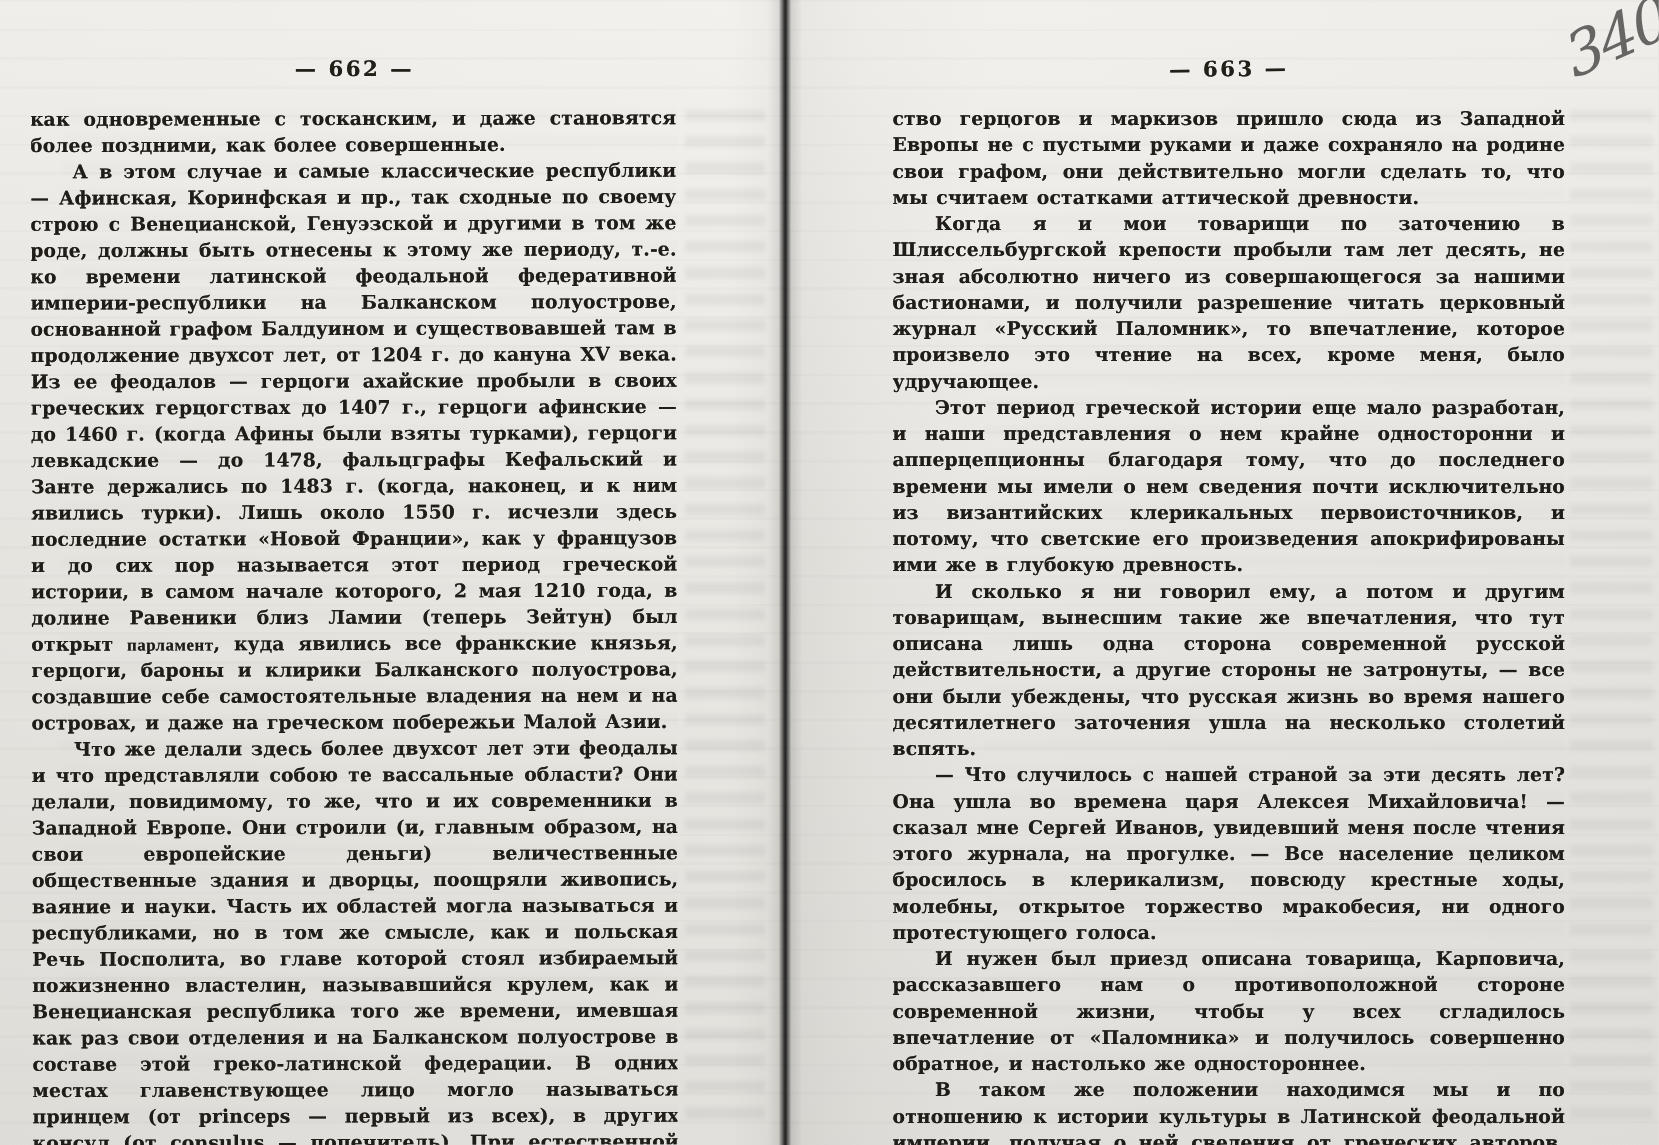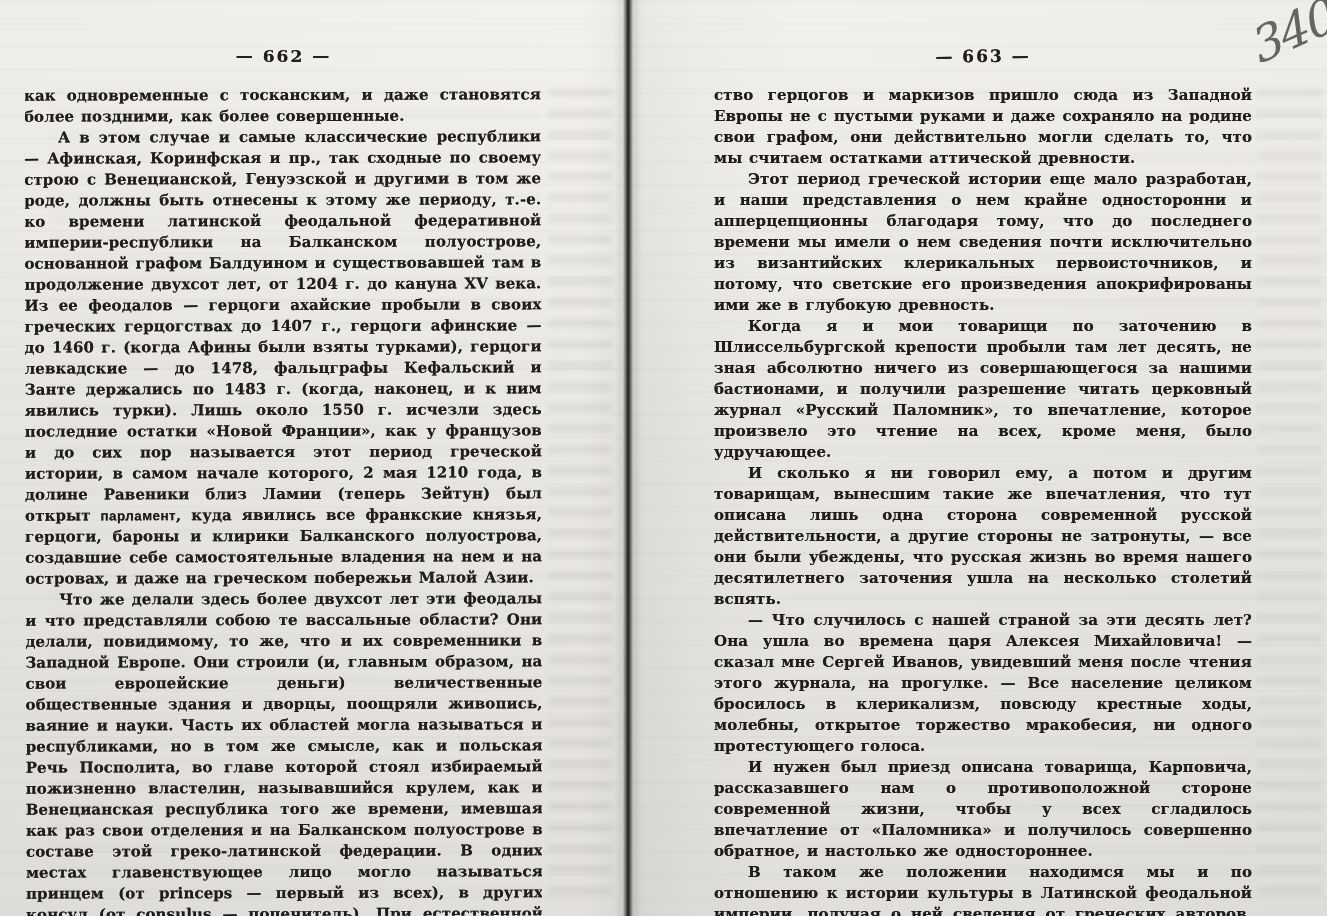--- a/index.html
+++ b/index.html
@@ -47,21 +47,21 @@
     text-align:justify; color:#201d18;
     font-size:15px; font-weight:bold; line-height:21px;
     word-spacing:1.5px; letter-spacing:0.1px;
     text-shadow:0 0 0.5px rgba(32,29,24,0.7);
     overflow:hidden;
   }
   .page-left .page-body { transform:rotate(-0.15deg); }
   p.para { margin:0; text-indent:34px; }
   p.para.no-indent { text-indent:0; }
   .bold-term {
-    font-family:Liberation Sans, sans-serif;
+    font-family:Liberation Serif, serif;
     font-weight:bold; font-size:13.5px; letter-spacing:0.4px;
   }
 
   
   .ghost {
     position:absolute; pointer-events:none; z-index:1;
     background: repeating-linear-gradient(180deg,
       rgba(105,103,106,0.16) 0px, rgba(105,103,106,0.16) 9px,
       rgba(0,0,0,0) 9px, rgba(0,0,0,0) 21px);
     filter: blur(2.2px);
@@ -100,22 +100,22 @@
   <div class="gutter"></div>
 
   <div class="page page-right">
     <div class="ghost margin-right-page"></div>
     <div class="handwritten">340</div>
     <div class="text-col">
       <div class="ghost under-text"></div>
       <div class="page-head">— 663 —</div>
       <div class="page-body">
           <p class="para no-indent"><span>ство герцогов и маркизов пришло сюда из Западной Европы не с пустыми руками и даже сохраняло на родине свои графом, они действительно могли сделать то, что мы считаем остатками аттической древности.</span></p>
+          <p class="para"><span>Когда я и мои товарищи по заточению в Шлиссельбургской крепости пробыли там лет десять, не зная абсолютно ничего из совершающегося за нашими бастионами, и получили разрешение читать церковный журнал «Русский Паломник», то впечатление, которое произвело это чтение на всех, кроме меня, было удручающее.</span></p>
           <p class="para"><span>Этот период греческой истории еще мало разработан, и наши представления о нем крайне односторонни и апперцепционны благодаря тому, что до последнего времени мы имели о нем сведения почти исключительно из византийских клерикальных первоисточников, и потому, что светские его произведения апокрифированы ими же в глубокую древность.</span></p>
-          <p class="para"><span>Когда я и мои товарищи по заточению в Шлиссельбургской крепости пробыли там лет десять, не зная абсолютно ничего из совершающегося за нашими бастионами, и получили разрешение читать церковный журнал «Русский Паломник», то впечатление, которое произвело это чтение на всех, кроме меня, было удручающее.</span></p>
           <p class="para"><span>И сколько я ни говорил ему, а потом и другим товарищам, вынесшим такие же впечатления, что тут описана лишь одна сторона современной русской действительности, а другие стороны не затронуты, — все они были убеждены, что русская жизнь во время нашего десятилетнего заточения ушла на несколько столетий вспять.</span></p>
           <p class="para"><span>— Что случилось с нашей страной за эти десять лет? Она ушла во времена царя Алексея Михайловича! — сказал мне Сергей Иванов, увидевший меня после чтения этого журнала, на прогулке. — Все население целиком бросилось в клерикализм, повсюду крестные ходы, молебны, открытое торжество мракобесия, ни одного протестующего голоса.</span></p>
           <p class="para"><span>И нужен был приезд описана товарища, Карповича, рассказавшего нам о противоположной стороне современной жизни, чтобы у всех сгладилось впечатление от «Паломника» и получилось совершенно обратное, и настолько же одностороннее.</span></p>
           <p class="para"><span>В таком же положении находимся мы и по отношению к истории культуры в Латинской феодальной империи, получая о ней сведения от греческих авторов, враждебных католической культуре своих былых западных властелинов. А эти властелины и создали там свои католические храмы, развалины которых теперь относят в глубокую древность, и свои статуи святых и мифологических существ, а восточная культура при-</span></p>
         </div>
     </div>
   </div>
 
 </div>
 

